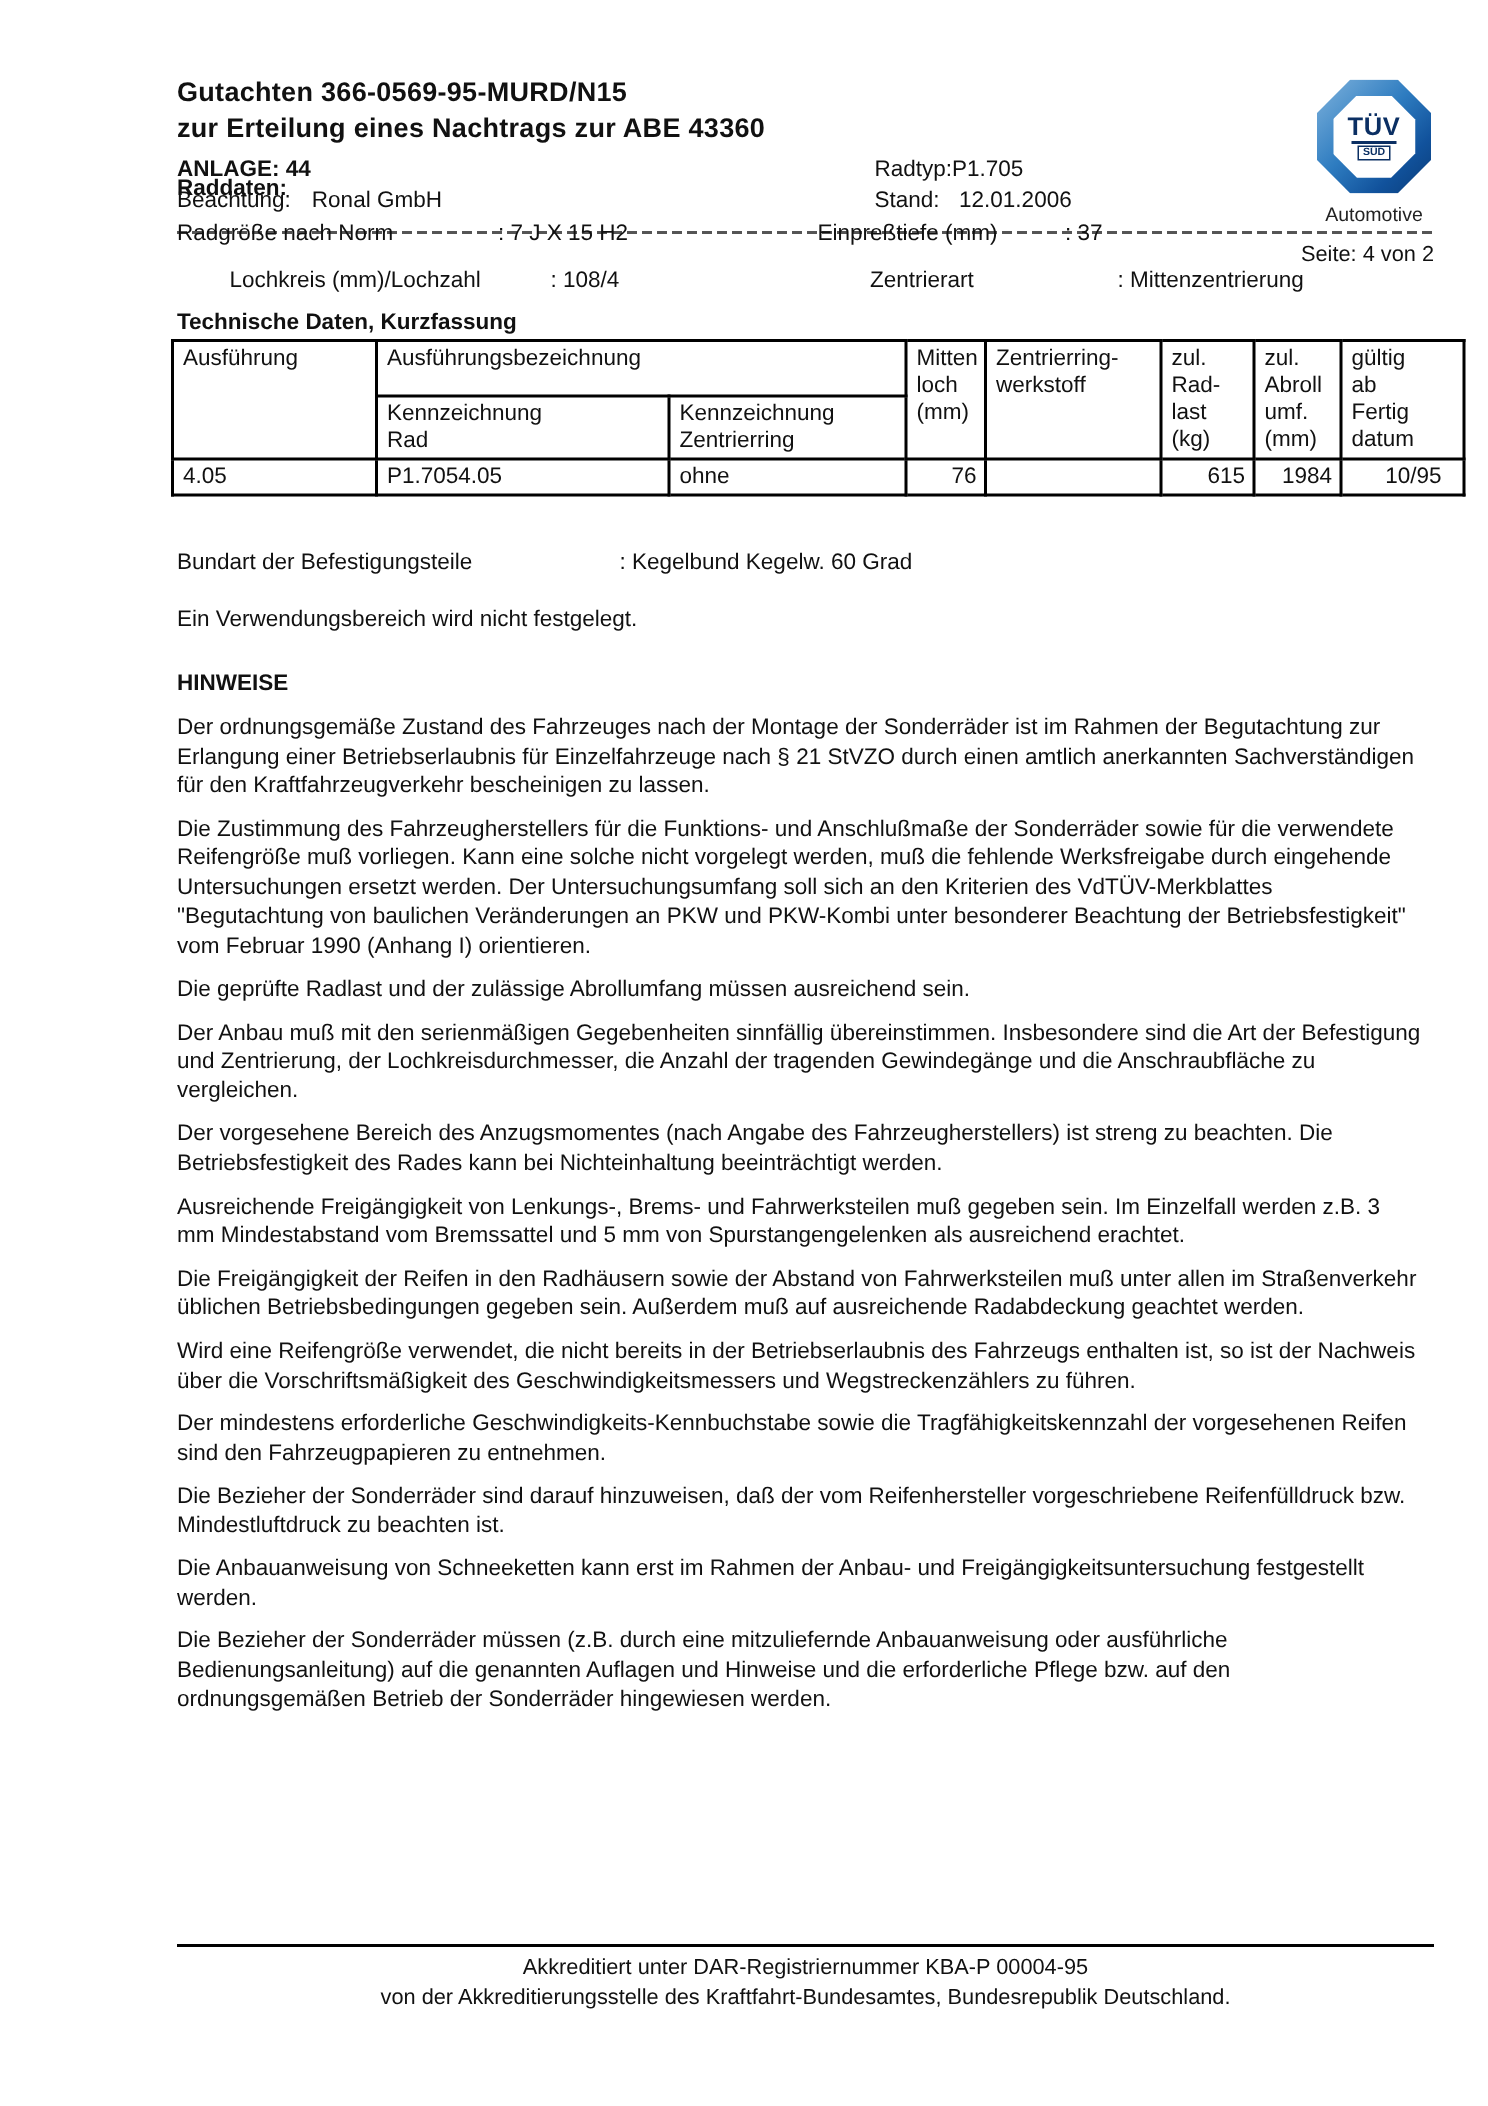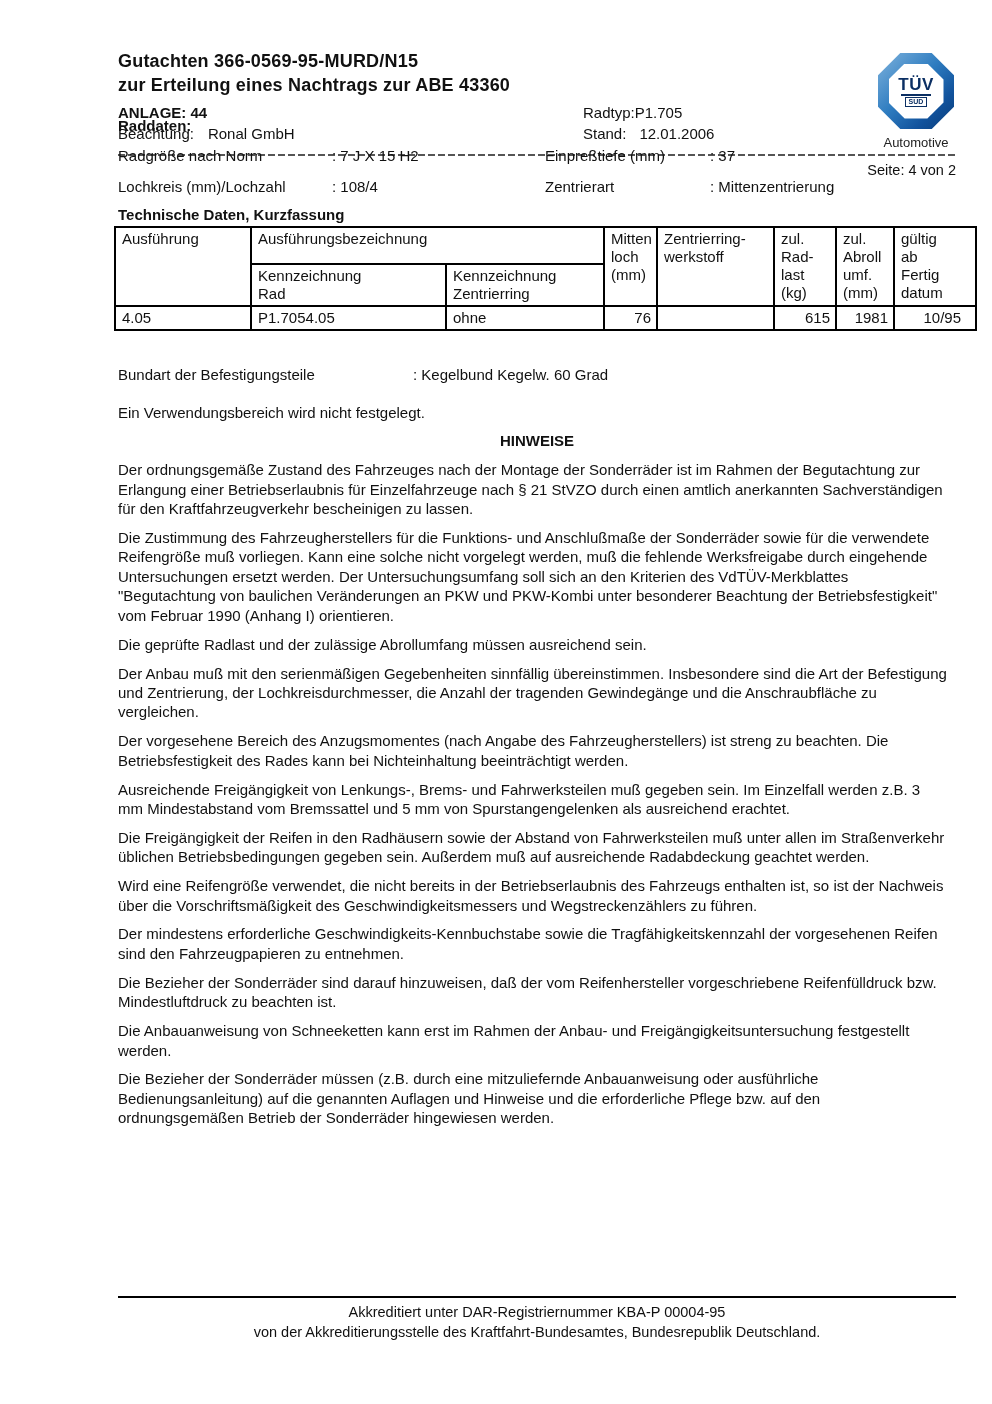--- a/index.html
+++ b/index.html
@@ -49,21 +49,21 @@
     position: absolute; left: 118px; top: 154px; width: 838px; height: 2px;
     background: repeating-linear-gradient(90deg, #555 0px, #555 7px, transparent 7px, transparent 10px);
   }
   .page-info { position: absolute; left: 700px; top: 162px; width: 256px; text-align: right; font-size: 14.5px; }
 
   
   .content { position: absolute; left: 118px; top: 0; width: 838px; font-size: 15px; line-height: 19.4px; }
   .h-raddaten { margin-top: 116px; font-weight: bold; }
   .field-grid { display: grid; grid-template-columns: 214px 213px 165px 1fr; }
   .field-grid.r1 { margin-top: 11px; }
-  .field-grid.r2 { margin-top: 11px; }
+  .field-grid.r2 { margin-top: 11px; margin-left: 35px; }
   .h-tech { margin-top: 9px; font-weight: bold; }
 
   
   table.tech {
     border-collapse: collapse; table-layout: fixed;
     margin-left: -4px; margin-top: 1px;
     width: 861px;
     font-size: 15px; line-height: 18px;
   }
   table.tech th, table.tech td {
@@ -78,21 +78,21 @@
   table.tech tr.hr1 th { height: 37px; }
   table.tech tr.hr2 th { height: 37px; }
   table.tech tr.data td { height: 23px; vertical-align: middle; }
   table.tech td.num { text-align: right; padding-right: 5px; }
   table.tech td.cen { text-align: right; padding-right: 14px; }
 
   
   .bundart { margin-top: 34px; }
   .bundart .lbl { display: inline-block; width: 295px; }
   .verwendung { margin-top: 19px; }
-  .h-hinweise { margin-top: 9px; font-weight: bold; text-align: center; }
+  .h-hinweise { margin-top: 24px; font-weight: bold; }
   .content p.hp { margin-top: 9.5px; width: 830px; }
 
   
   .footer-rule { position: absolute; left: 118px; top: 1296px; width: 838px; border-top: 2px solid #000; }
   .footer-text { position: absolute; left: 118px; top: 1303px; width: 838px; text-align: center; font-size: 14.5px; line-height: 19.5px; }
 </style>
 </head>
 <body>
 
 <div class="page">
@@ -191,21 +191,21 @@
         <th class="pre">Kennzeichnung
 Zentrierring</th>
       </tr>
       <tr class="data">
         <td>4.05</td>
         <td>P1.7054.05</td>
         <td>ohne</td>
         <td class="num">76</td>
         <td></td>
         <td class="num">615</td>
-        <td class="num">1981</td>
+        <td class="num">1984</td>
         <td class="cen">10/95</td>
       </tr>
     </tbody>
       </table>
 
     <div class="bundart">
       <span class="lbl">Bundart der Befestigungsteile</span><span>: Kegelbund Kegelw. 60 Grad</span>
     </div>
 
     <p class="verwendung">Ein Verwendungsbereich wird nicht festgelegt.</p>

